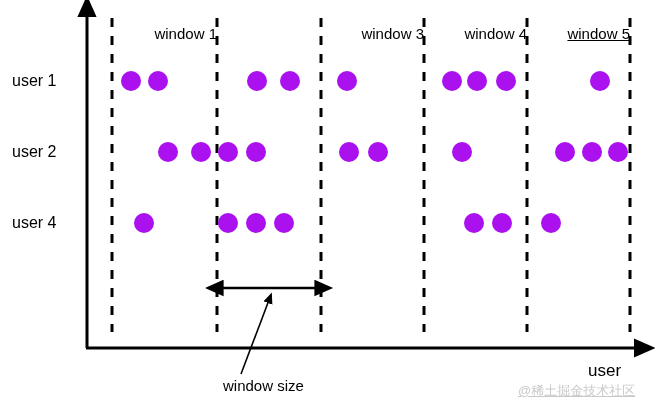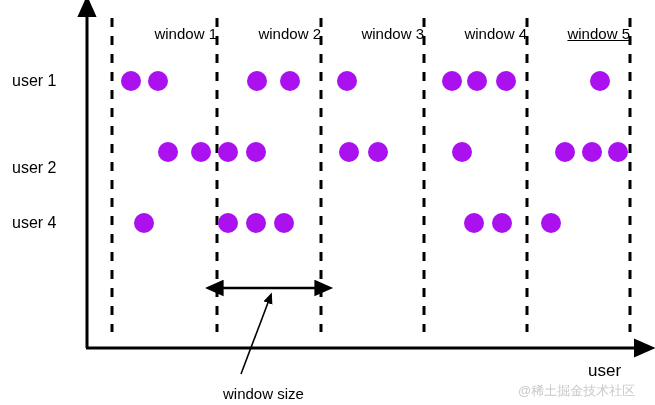--- a/index.html
+++ b/index.html
@@ -121,28 +121,27 @@
       <ellipse class="event-dot" cx="228" cy="223" rx="10" ry="10" fill="#aa11ee"></ellipse>
       <ellipse class="event-dot" cx="256" cy="223" rx="10" ry="10" fill="#aa11ee"></ellipse>
       <ellipse class="event-dot" cx="284" cy="223" rx="10" ry="10" fill="#aa11ee"></ellipse>
       <ellipse class="event-dot" cx="474" cy="223" rx="10" ry="10" fill="#aa11ee"></ellipse>
       <ellipse class="event-dot" cx="502" cy="223" rx="10" ry="10" fill="#aa11ee"></ellipse>
       <ellipse class="event-dot" cx="551" cy="223" rx="10" ry="10" fill="#aa11ee"></ellipse>
     </g>
   </svg>
 
   <div class="label user-label" style="left:12px; top:73px;">user 1</div>
-  <div class="label user-label" style="left:12px; top:160px;">user 2</div>
+  <div class="label user-label" style="left:12px; top:144px;">user 2</div>
   <div class="label user-label" style="left:12px; top:215px;">user 4</div>
 
   <div class="label window-label" style="left:112px; top:26px; width:105px;">window 1</div>
-  <div class="label window-label" style="left:217px; top:26px; width:104px;">window 2</div>
   <div class="label window-label" style="left:321px; top:26px; width:103px;">window 3</div>
   <div class="label window-label" style="left:424px; top:26px; width:103px;">window 4</div>
   <div class="label window-label" style="left:527px; top:26px; width:103px;text-decoration:underline;">window 5</div>
 
   <div class="label axis-label" style="left:588px; top:362px;">user</div>
 
-  <div class="label annot-label" style="left:223px; top:378px;margin-top:8px;">window size</div>
+  <div class="label annot-label" style="left:223px; top:378px;">window size</div>
 
-  <div class="label watermark" style="left:518px; top:384px;">@稀土掘金技术社区</div>
+  <div class="label watermark" style="left:518px; top:384px;text-decoration:underline;">@稀土掘金技术社区</div>
 
 </div>
 
 </body></html>

